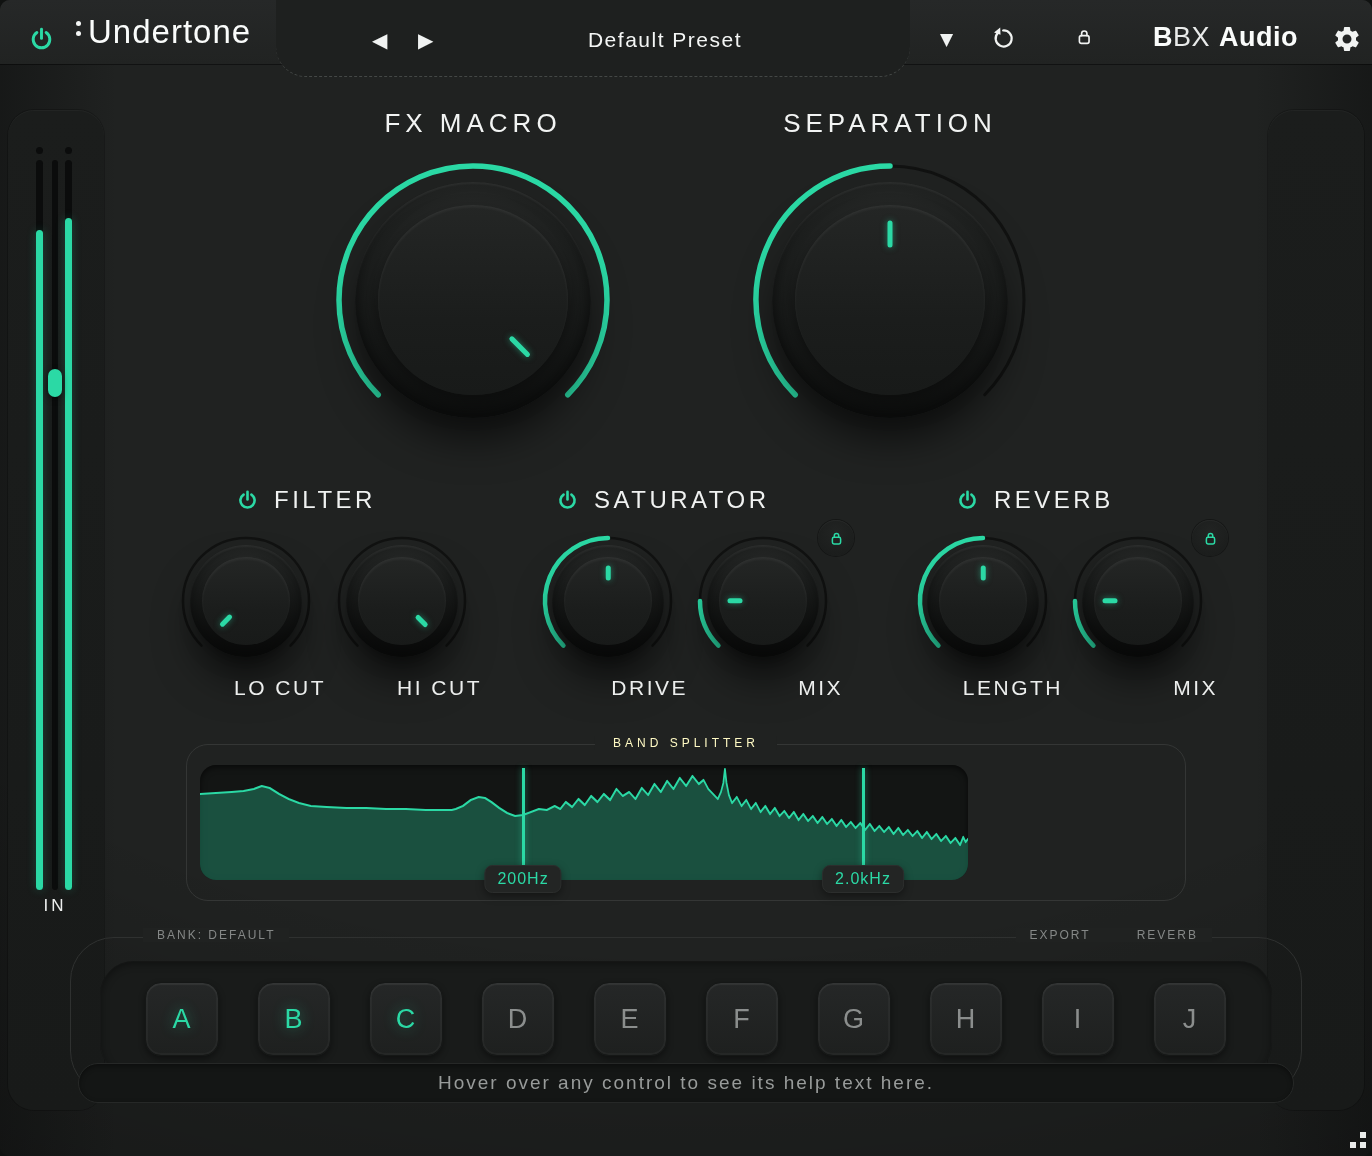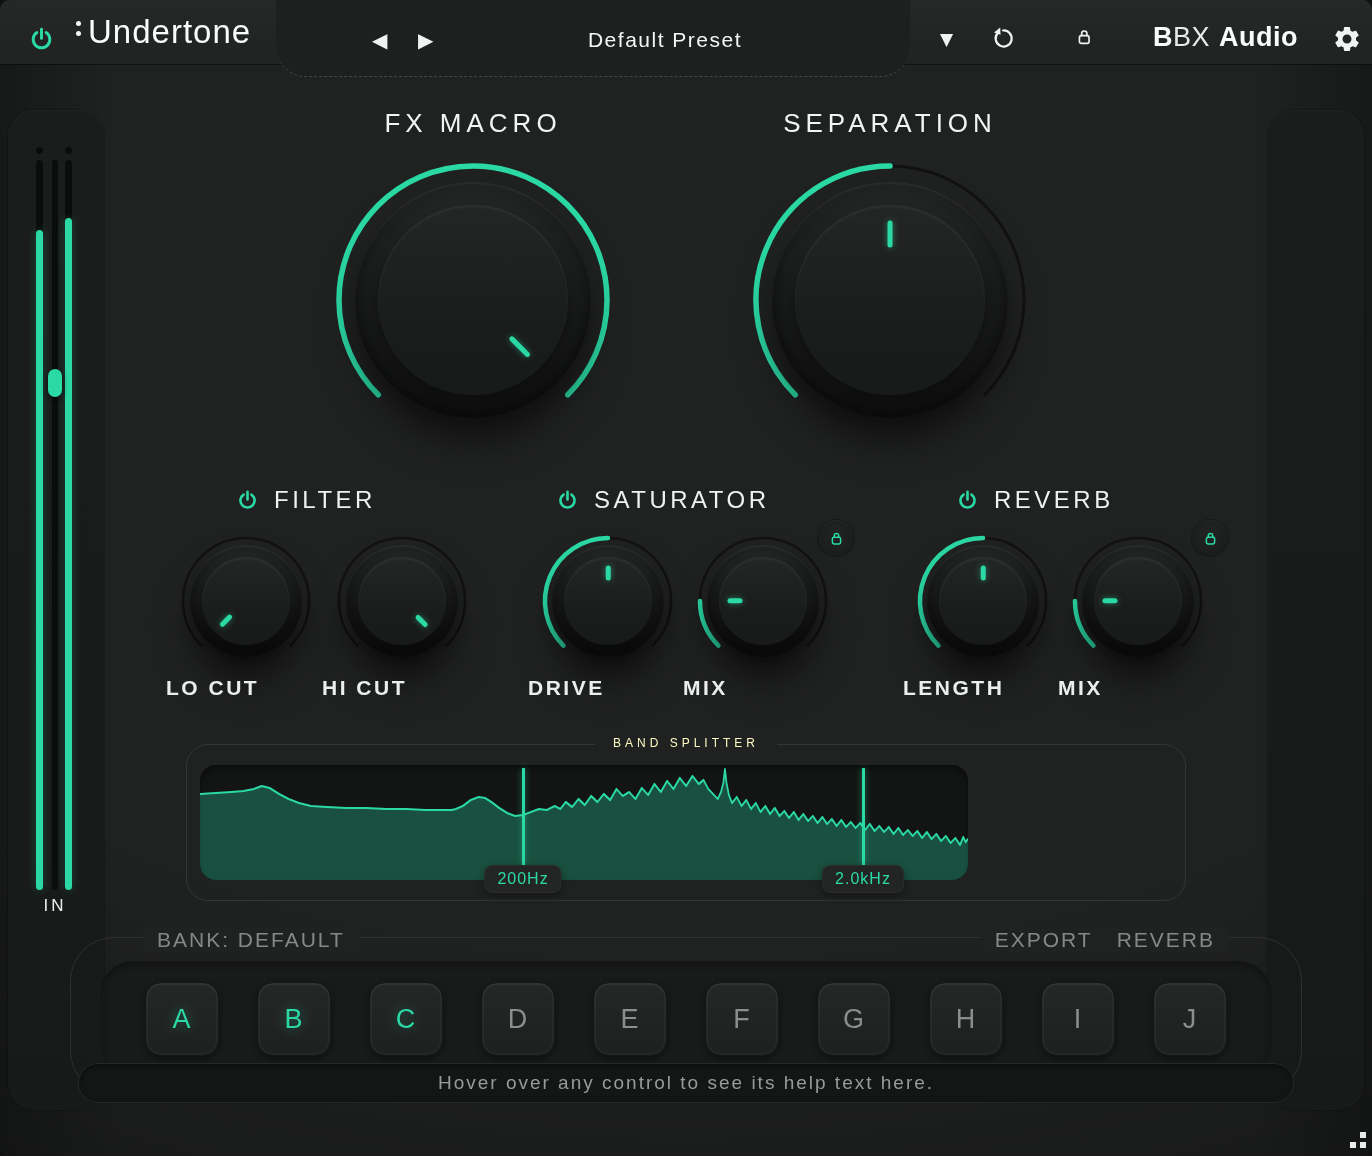--- a/index.html
+++ b/index.html
@@ -74,22 +74,22 @@
   .knob.big .kbody { width:236px; height:236px; }
   .knob.big .kface { width:190px; height:190px; }
   .knob.small { width:136px; height:136px; }
   .knob.small .kbody { width:112px; height:112px; }
   .knob.small .kface { width:88px; height:88px; }
   .kind { position:absolute; left:50%; top:50%; background:#2bd9a5; border-radius:4px;
     box-shadow:0 0 6px rgba(43,217,165,.5); }
   
   .section-head { position:absolute; top:486px; display:flex; align-items:center; gap:15px; z-index:4; }
   .section-title { font-size:24px; letter-spacing:3.5px; color:#f0f2f1; }
-  .knob-label { position:absolute; top:676px; width:160px; text-align:left; z-index:4;
-    font-size:21px; letter-spacing:2.5px; color:#eceeed;font-weight:bold; }
+  .knob-label { position:absolute; top:676px; width:160px; text-align:right; z-index:4;
+    font-size:21px; letter-spacing:2.5px; color:#eceeed; }
   .lock-badge { position:absolute; width:36px; height:36px; border-radius:50%; z-index:5; cursor:pointer;
     background:radial-gradient(circle at 50% 35%, #222423, #191b1a);
     box-shadow:0 0 0 1px rgba(0,0,0,.35), inset 0 1px 1px rgba(255,255,255,.04);
     display:flex; align-items:center; justify-content:center; }
   
   .bs-field { position:absolute; left:186px; top:744px; width:1000px; height:157px; z-index:4;
     border:1px solid #343635; border-radius:22px; }
   .bs-title { position:absolute; left:50%; top:-9px; transform:translateX(-50%);
     background:#202221; padding:0 18px; font-size:12px; letter-spacing:4px; color:#fef9c3; white-space:nowrap; }
   .spec-panel { position:absolute; left:200px; top:765px; width:768px; height:115px; z-index:4; }
@@ -100,24 +100,24 @@
   .split-line { position:absolute; left:-1.5px; top:3px; width:3px; height:98px; background:#2bd9a5;
     box-shadow:0 0 6px rgba(43,217,165,.5); }
   .split-badge { position:absolute; top:100px; left:0; transform:translateX(-50%);
     background:#232524; border:1px solid #2c2e2d; border-radius:8px; padding:4px 12px;
     font-size:16px; letter-spacing:1px; color:#2bd9a5; white-space:nowrap;
     box-shadow:0 3px 8px rgba(0,0,0,.4); }
   
   .bank-field { position:absolute; left:70px; top:937px; width:1232px; height:158px; z-index:4;
     border:1px solid #2f3130; border-radius:44px; }
   .bank-legend { position:absolute; top:-10px; background:#202221; padding:0 14px;
-    font-size:21px; letter-spacing:2px; color:#85888
+    font-size:12px; letter-spacing:2px; color:#85888
 7; color:#858887; white-space:nowrap; }
   .bank-legend.left { left:72px; }
-  .bank-legend.right { right:72px; display:flex; gap:24px; }
+  .bank-legend.right { right:89px; display:flex; gap:46px; }
   .bank-legend .lg-btn { cursor:pointer; }
   .bank-strip { position:absolute; left:100px; top:961px; width:1172px; height:116px; z-index:4;
     background:#191b1a; border-radius:34px;
     box-shadow:inset 0 2px 8px rgba(0,0,0,.45), inset 0 0 0 1px rgba(255,255,255,.02);
     display:flex; align-items:center; gap:38px; padding:0 45px; }
   .slot { width:74px; height:74px; border-radius:16px; flex:0 0 auto; cursor:pointer;
     background:linear-gradient(180deg,#252727,#1e201f);
     border:1px solid #151716;
     box-shadow:0 3px 6px rgba(0,0,0,.4), inset 0 0 0 2px rgba(255,255,255,.035), inset 0 2px 2px rgba(255,255,255,.04);
     display:flex; align-items:center; justify-content:center;

